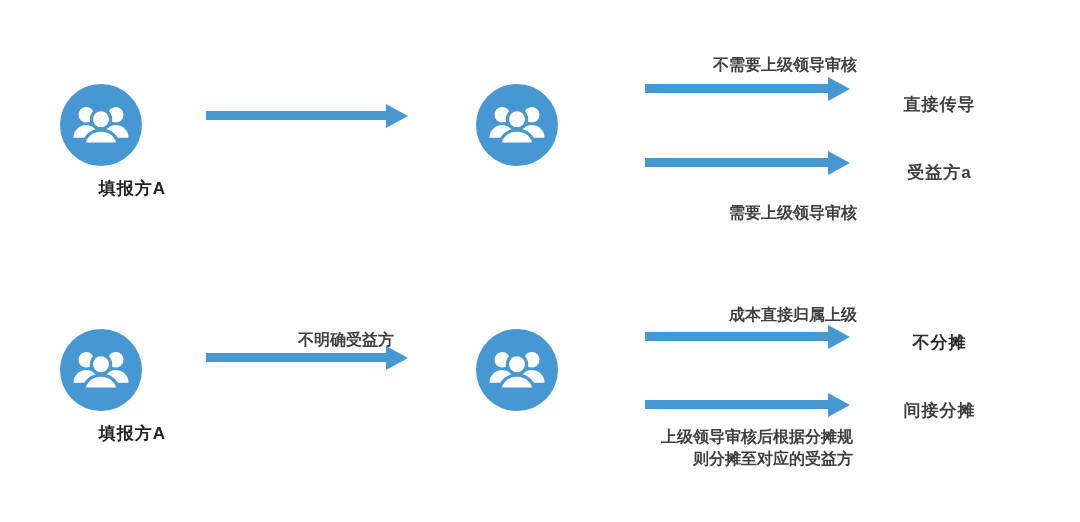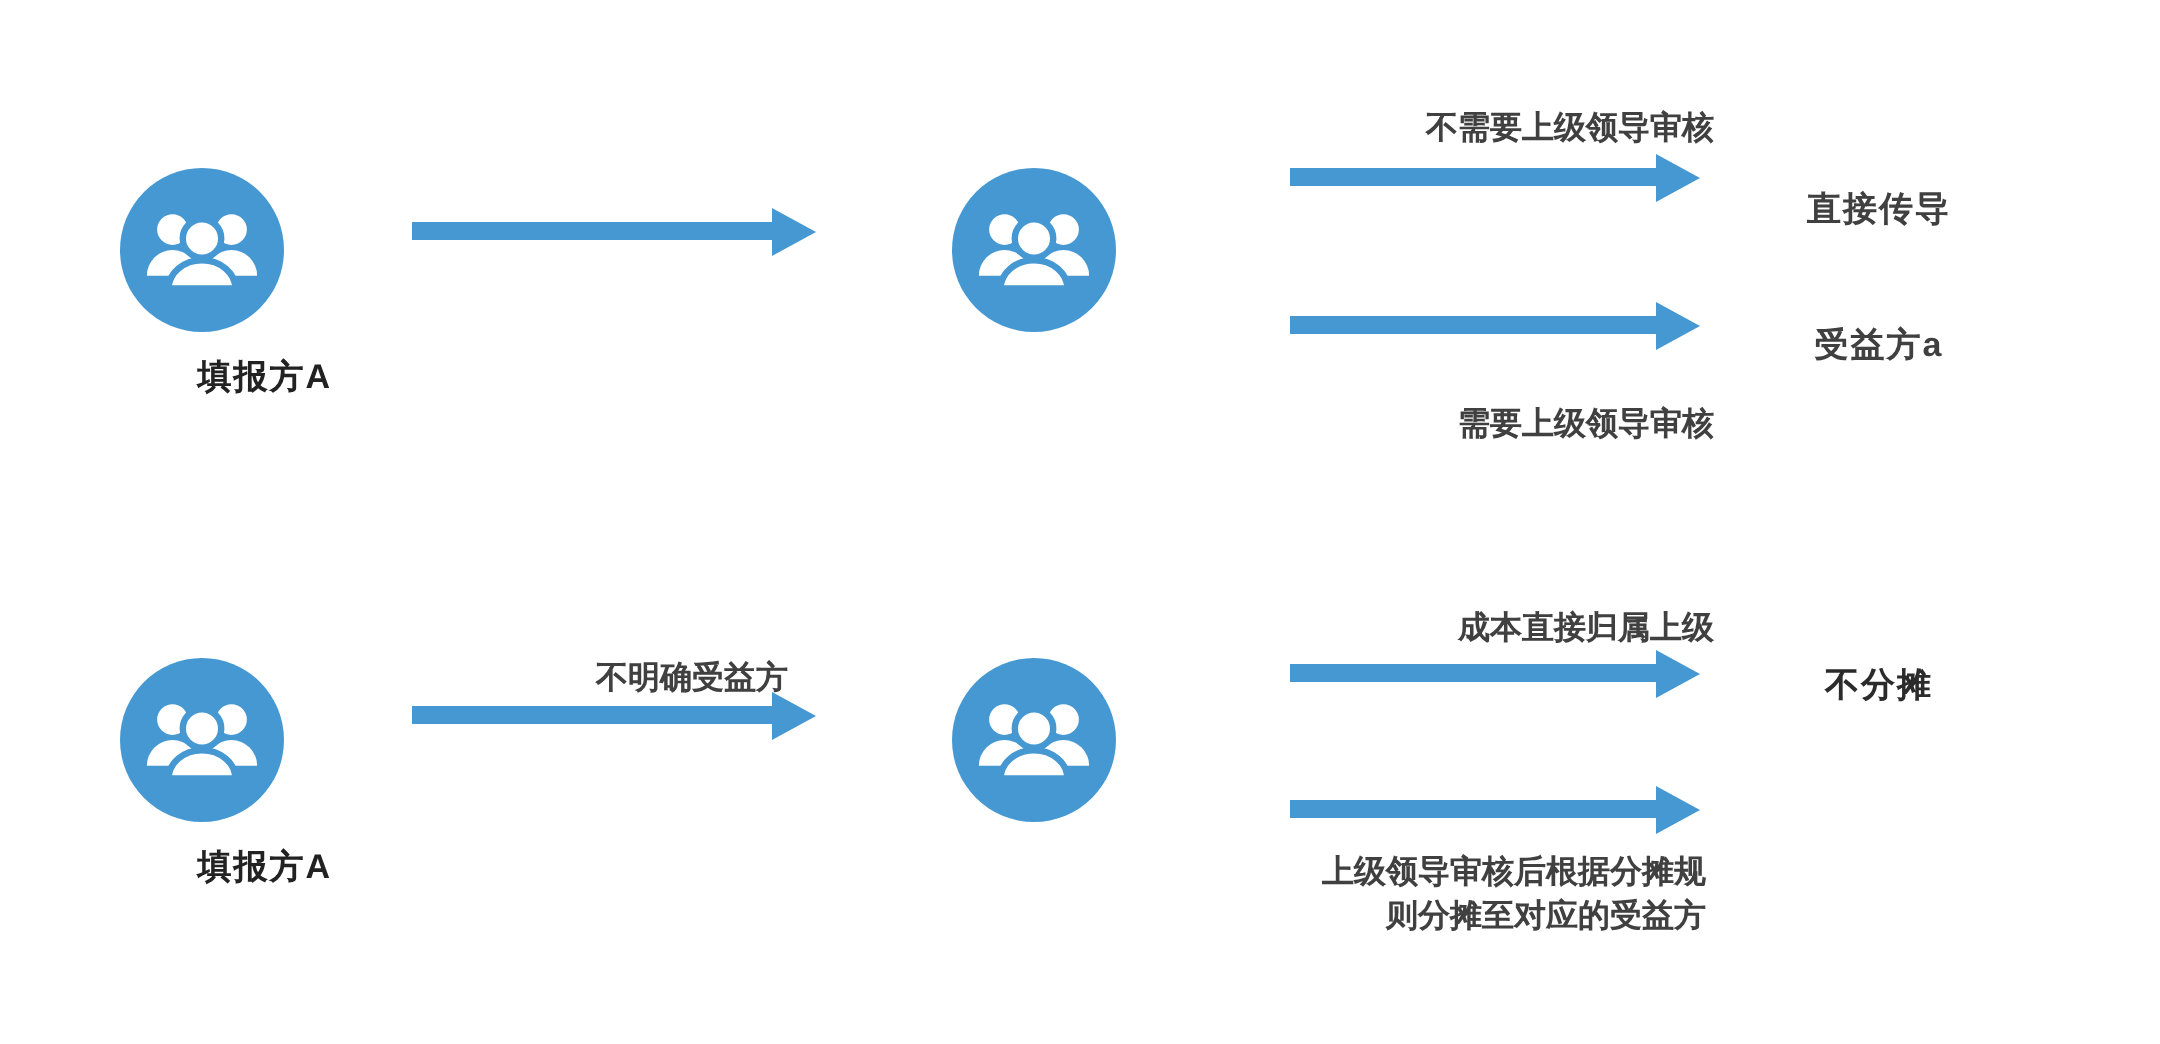--- a/index.html
+++ b/index.html
@@ -134,15 +134,16 @@
       <circle cx="32" cy="27.5" r="7.5" fill="#ffffff" stroke="#4698d2" stroke-width="2.5"></circle>
       <path d="M19 47 a13 11 0 0 1 26 0 z" fill="#ffffff" stroke="#4698d2" stroke-width="2.5"></path>
     </svg>
   </div>
 
   <div class="cond" style="left:643px;top:304px;width:214px">成本直接归属上级</div>
   <div class="arrow" style="left:645px;top:332px;width:183px"></div>
   <div class="outcome outcome-dark" style="left:872px;top:331px;width:135px">不分摊</div>
 
   <div class="arrow" style="left:645px;top:400px;width:183px"></div>
+  <div class="outcome outcome-blue" style="left:872px;top:399px;width:135px">间接分摊</div>
   <div class="cond" style="left:648px;top:426px;width:205px">上级领导审核后根据分摊规则分摊至对应的受益方</div>
 
 </div>
 
 </body></html>

